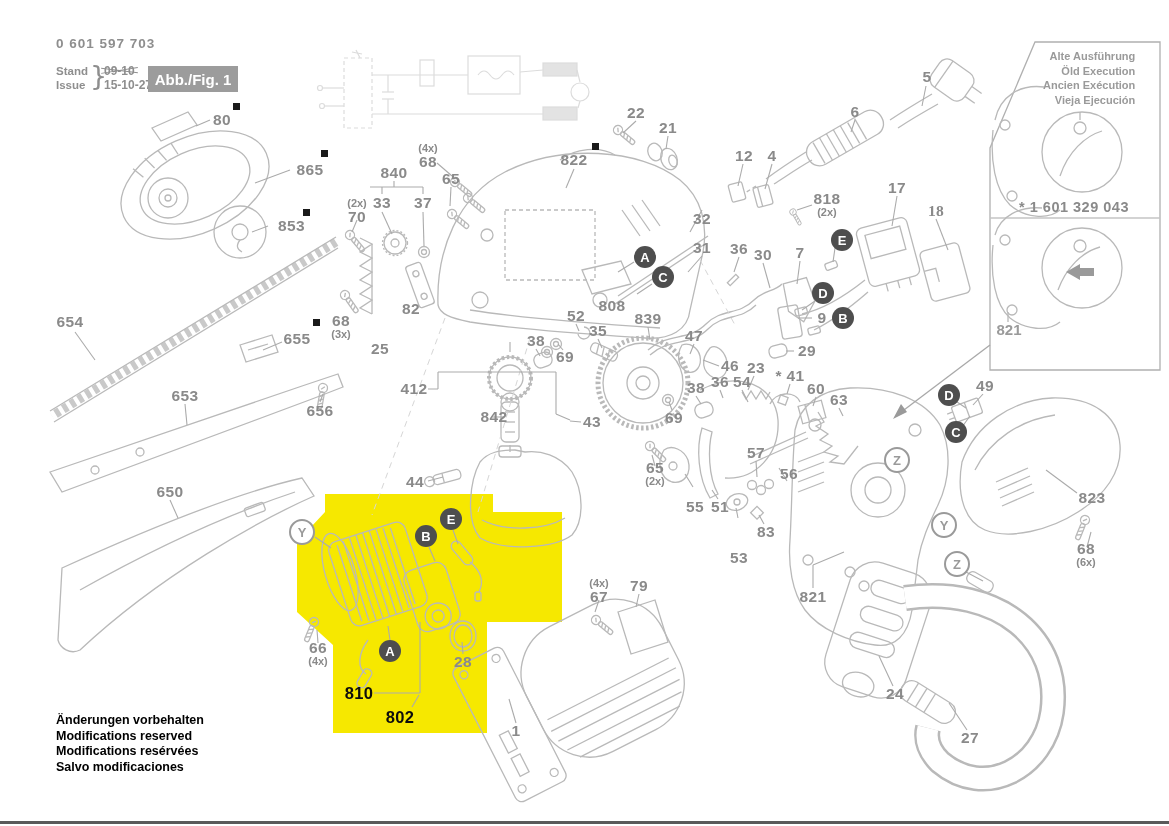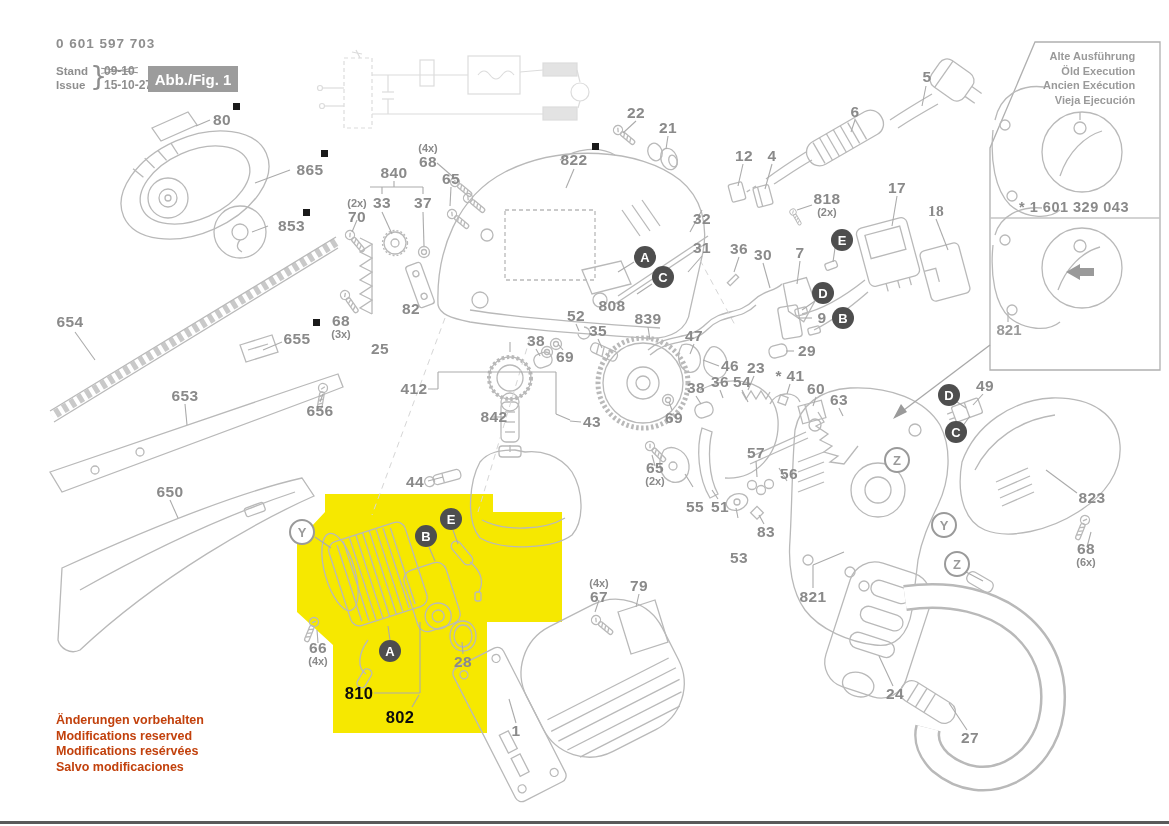--- a/index.html
+++ b/index.html
@@ -9,21 +9,21 @@
   .prodno{left:56px;top:36px;font-size:13.5px;color:#8e8e8e;font-weight:bold;letter-spacing:1px;}
   .standissue{left:56px;top:64px;font-size:11.5px;color:#8e8e8e;font-weight:bold;line-height:14px;}
   .brace{left:90px;top:60px;font-size:27px;color:#8e8e8e;font-family:"DejaVu Sans",sans-serif;}
   .dates{left:104px;top:64px;font-size:12px;color:#8e8e8e;font-weight:bold;line-height:14px;}
   .strike{position:relative;display:inline-block;}
   .strike::before,.strike::after{content:"";position:absolute;left:-3px;right:-3px;top:46%;border-top:1.6px solid #8e8e8e;}
   .strike::before{transform:rotate(-9deg);}
   .strike::after{transform:rotate(7deg);}
   .figbadge{left:148px;top:66px;width:90px;height:26px;background:#9c9c9c;color:#fff;font-weight:bold;font-size:15px;display:flex;align-items:center;justify-content:center;}
   
-  .footer{left:56px;top:713px;font-size:12.5px;color:#c2410c;font-weight:bold;line-height:15.5px;}
+  .footer{left:56px;top:713px;font-size:12.5px;color:#000000;font-weight:bold;line-height:15.5px;}
   .bottombar{left:0;top:821px;width:1169px;height:3px;background:#5a5a5a;}
   
   .boxtext{font-size:11px;color:#9a9a9a;font-weight:bold;line-height:14.5px;text-align:right;}
   .boxold{left:1043px;top:49px;}
   .boxnew{left:1041px;top:315px;}
   .boxpartno{left:988px;top:199px;width:172px;text-align:center;font-size:14.5px;color:#8a8a8a;font-weight:bold;letter-spacing:0.5px;}
   .boxref{left:990px;top:321px;width:38px;text-align:center;font-size:15px;color:#9a9a9a;font-weight:bold;}
   
   .pl{position:absolute;transform:translate(-50%,-50%);color:#8a8a8a;font-weight:bold;font-size:15.5px;text-align:center;line-height:1.02;white-space:nowrap;letter-spacing:0.3px;}
   .pl .q{font-size:11px;letter-spacing:0;}

